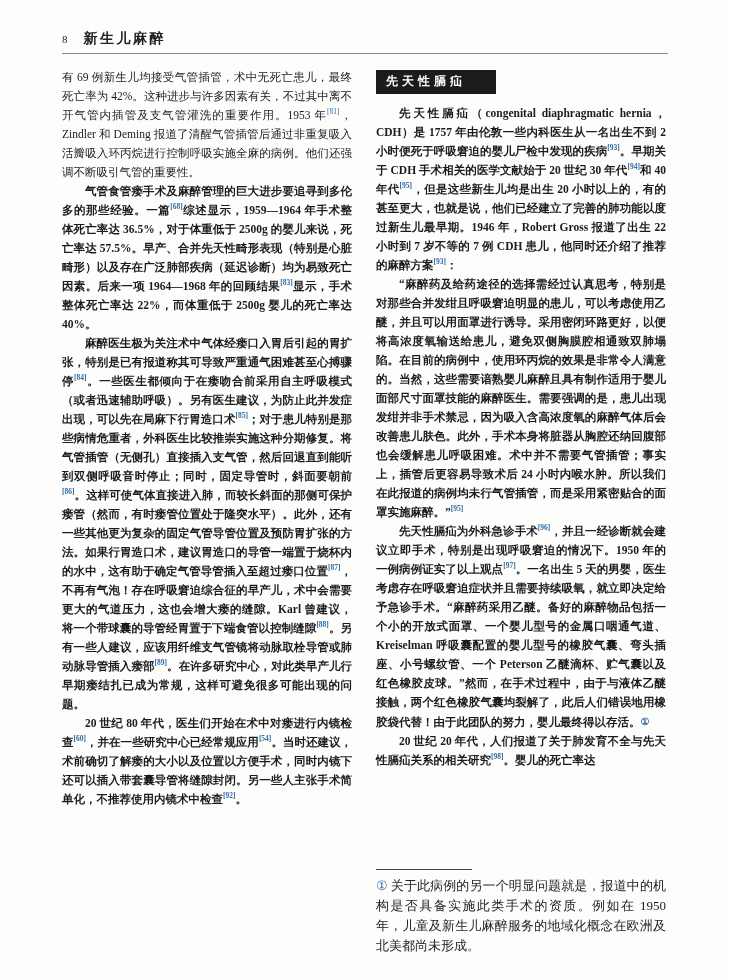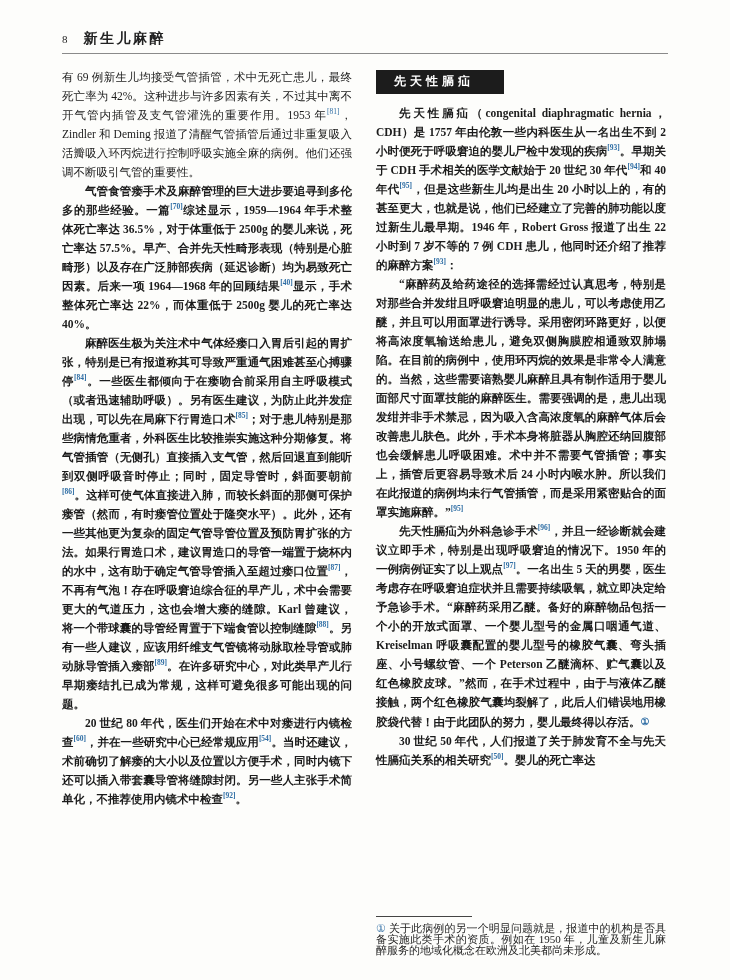--- a/index.html
+++ b/index.html
@@ -23,57 +23,57 @@
   sup.cite { font-size:7.5px; color:var(--citation,#2e6da4); line-height:0; vertical-align:super; }
   .fnref { color:var(--citation,#2e6da4); font-size:10px; vertical-align:1px; }
   .section-heading-wrap { margin:2px 0 10px; }
   .section-heading {
     display:inline-block;
     background:var(--heading-bg,#1c1c1c);
     color:var(--heading-fg,#ffffff);
     font-weight:bold;
     font-size:12px;
     letter-spacing:4px;
-    padding:3px 30px 4px 18px;
+    padding:3px 30px 4px 10px;
   }
   .footnote { margin-top:auto; }
   .fn-rule { width:96px; border-top:1px solid #444; margin-bottom:6px; }
-  .footnote-text { font-size:11px; line-height:11px; text-align:justify; color:#222; }
+  .footnote-text { font-size:13px; line-height:20px; text-align:justify; color:#222; }
   .fn-marker { color:var(--citation,#2e6da4); margin-right:3px; }
 </style>
 </head>
 <body>
 
 <div class="page">
 
   <header class="page-header">
     <span class="pnum">8</span>
     <span class="btitle">新生儿麻醉</span>
   </header>
 
   <div class="columns">
 
     <div class="col left">
       <div id="left-paras">
           <p class="para noindent"><span>有 69 例新生儿均接受气管插管，术中无死亡患儿，最终死亡率为 42%。这种进步与许多因素有关，不过其中离不开气管内插管及支气管灌洗的重要作用。1953 年</span><sup class="cite">[81]</sup><span>，Zindler 和 Deming 报道了清醒气管插管后通过非重复吸入活瓣吸入环丙烷进行控制呼吸实施全麻的病例。他们还强调不断吸引气管的重要性。</span></p>
-          <p class="para indent"><span>气管食管瘘手术及麻醉管理的巨大进步要追寻到多伦多的那些经验。一篇</span><sup class="cite">[70]</sup><span>综述显示，1959—1964 年手术整体死亡率达 36.5%，对于体重低于 2500g 的婴儿来说，死亡率达 57.5%。早产、合并先天性畸形表现（特别是心脏畸形）以及存在广泛肺部疾病（延迟诊断）均为易致死亡因素。后来一项 1964—1968 年的回顾结果</span><sup class="cite">[40]</sup><span>显示，手术整体死亡率达 22%，而体重低于 2500g 婴儿的死亡率达 40%。</span></p>
+          <p class="para indent"><span>气管食管瘘手术及麻醉管理的巨大进步要追寻到多伦多的那些经验。一篇</span><sup class="cite">[68]</sup><span>综述显示，1959—1964 年手术整体死亡率达 36.5%，对于体重低于 2500g 的婴儿来说，死亡率达 57.5%。早产、合并先天性畸形表现（特别是心脏畸形）以及存在广泛肺部疾病（延迟诊断）均为易致死亡因素。后来一项 1964—1968 年的回顾结果</span><sup class="cite">[83]</sup><span>显示，手术整体死亡率达 22%，而体重低于 2500g 婴儿的死亡率达 40%。</span></p>
           <p class="para indent"><span>麻醉医生极为关注术中气体经瘘口入胃后引起的胃扩张，特别是已有报道称其可导致严重通气困难甚至心搏骤停</span><sup class="cite">[84]</sup><span>。一些医生都倾向于在瘘吻合前采用自主呼吸模式（或者迅速辅助呼吸）。另有医生建议，为防止此并发症出现，可以先在局麻下行胃造口术</span><sup class="cite">[85]</sup><span>；对于患儿特别是那些病情危重者，外科医生比较推崇实施这种分期修复。将气管插管（无侧孔）直接插入支气管，然后回退直到能听到双侧呼吸音时停止；同时，固定导管时，斜面要朝前</span><sup class="cite">[86]</sup><span>。这样可使气体直接进入肺，而较长斜面的那侧可保护瘘管（然而，有时瘘管位置处于隆突水平）。此外，还有一些其他更为复杂的固定气管导管位置及预防胃扩张的方法。如果行胃造口术，建议胃造口的导管一端置于烧杯内的水中，这有助于确定气管导管插入至超过瘘口位置</span><sup class="cite">[87]</sup><span>，不再有气泡！存在呼吸窘迫综合征的早产儿，术中会需要更大的气道压力，这也会增大瘘的缝隙。Karl 曾建议，将一个带球囊的导管经胃置于下端食管以控制缝隙</span><sup class="cite">[88]</sup><span>。另有一些人建议，应该用纤维支气管镜将动脉取栓导管或肺动脉导管插入瘘部</span><sup class="cite">[89]</sup><span>。在许多研究中心，对此类早产儿行早期瘘结扎已成为常规，这样可避免很多可能出现的问题。</span></p>
           <p class="para indent"><span>20 世纪 80 年代，医生们开始在术中对瘘进行内镜检查</span><sup class="cite">[60]</sup><span>，并在一些研究中心已经常规应用</span><sup class="cite">[54]</sup><span>。当时还建议，术前确切了解瘘的大小以及位置以方便手术，同时内镜下还可以插入带套囊导管将缝隙封闭。另一些人主张手术简单化，不推荐使用内镜术中检查</span><sup class="cite">[92]</sup><span>。</span></p>
         </div>
     </div>
 
     <div class="col right">
       <div class="section-heading-wrap">
         <span class="section-heading">先天性膈疝</span>
       </div>
       <div id="right-paras">
           <p class="para indent"><span>先天性膈疝（congenital diaphragmatic hernia，CDH）是 1757 年由伦敦一些内科医生从一名出生不到 2 小时便死于呼吸窘迫的婴儿尸检中发现的疾病</span><sup class="cite">[93]</sup><span>。早期关于 CDH 手术相关的医学文献始于 20 世纪 30 年代</span><sup class="cite">[94]</sup><span>和 40 年代</span><sup class="cite">[95]</sup><span>，但是这些新生儿均是出生 20 小时以上的，有的甚至更大，也就是说，他们已经建立了完善的肺功能以度过新生儿最早期。1946 年，Robert Gross 报道了出生 22 小时到 7 岁不等的 7 例 CDH 患儿，他同时还介绍了推荐的麻醉方案</span><sup class="cite">[93]</sup><span>：</span></p>
           <p class="para indent quote"><span>“麻醉药及给药途径的选择需经过认真思考，特别是对那些合并发绀且呼吸窘迫明显的患儿，可以考虑使用乙醚，并且可以用面罩进行诱导。采用密闭环路更好，以便将高浓度氧输送给患儿，避免双侧胸膜腔相通致双肺塌陷。在目前的病例中，使用环丙烷的效果是非常令人满意的。当然，这些需要谙熟婴儿麻醉且具有制作适用于婴儿面部尺寸面罩技能的麻醉医生。需要强调的是，患儿出现发绀并非手术禁忌，因为吸入含高浓度氧的麻醉气体后会改善患儿肤色。此外，手术本身将脏器从胸腔还纳回腹部也会缓解患儿呼吸困难。术中并不需要气管插管；事实上，插管后更容易导致术后 24 小时内喉水肿。所以我们在此报道的病例均未行气管插管，而是采用紧密贴合的面罩实施麻醉。”</span><sup class="cite">[95]</sup></p>
           <p class="para indent"><span>先天性膈疝为外科急诊手术</span><sup class="cite">[96]</sup><span>，并且一经诊断就会建议立即手术，特别是出现呼吸窘迫的情况下。1950 年的一例病例证实了以上观点</span><sup class="cite">[97]</sup><span>。一名出生 5 天的男婴，医生考虑存在呼吸窘迫症状并且需要持续吸氧，就立即决定给予急诊手术。“麻醉药采用乙醚。备好的麻醉物品包括一个小的开放式面罩、一个婴儿型号的金属口咽通气道、Kreiselman 呼吸囊配置的婴儿型号的橡胶气囊、弯头插座、小号螺纹管、一个 Peterson 乙醚滴杯、贮气囊以及红色橡胶皮球。”然而，在手术过程中，由于与液体乙醚接触，两个红色橡胶气囊均裂解了，此后人们错误地用橡胶袋代替！由于此团队的努力，婴儿最终得以存活。</span><span class="fnref">①</span></p>
-          <p class="para indent"><span>30 世纪 50 年代，人们报道了关于肺发育不全与先天性膈疝关系的相关研究</span><sup class="cite">[50]</sup><span>。婴儿的死亡率达</span></p>
+          <p class="para indent"><span>20 世纪 20 年代，人们报道了关于肺发育不全与先天性膈疝关系的相关研究</span><sup class="cite">[98]</sup><span>。婴儿的死亡率达</span></p>
         </div>
 
       <div class="footnote">
         <div class="fn-rule"></div>
         <p class="footnote-text">
           <span class="fn-marker">①</span><span>关于此病例的另一个明显问题就是，报道中的机构是否具备实施此类手术的资质。例如在 1950 年，儿童及新生儿麻醉服务的地域化概念在欧洲及北美都尚未形成。</span>
         </p>
       </div>
     </div>
 

